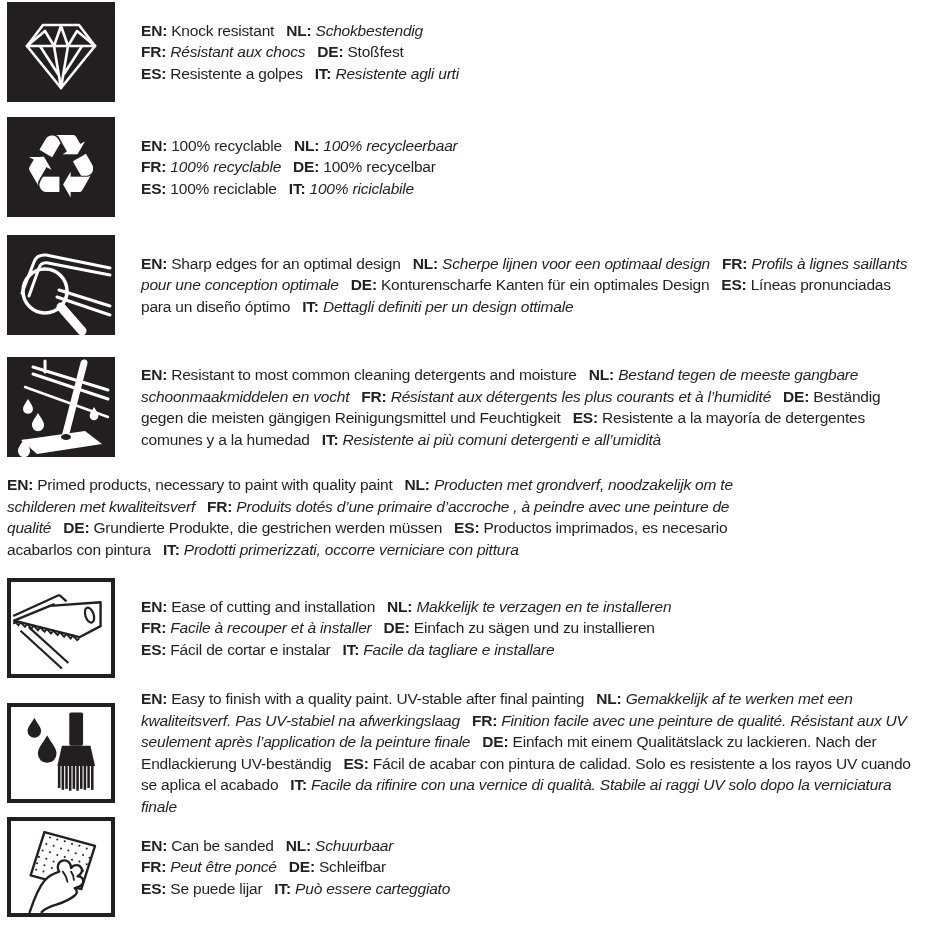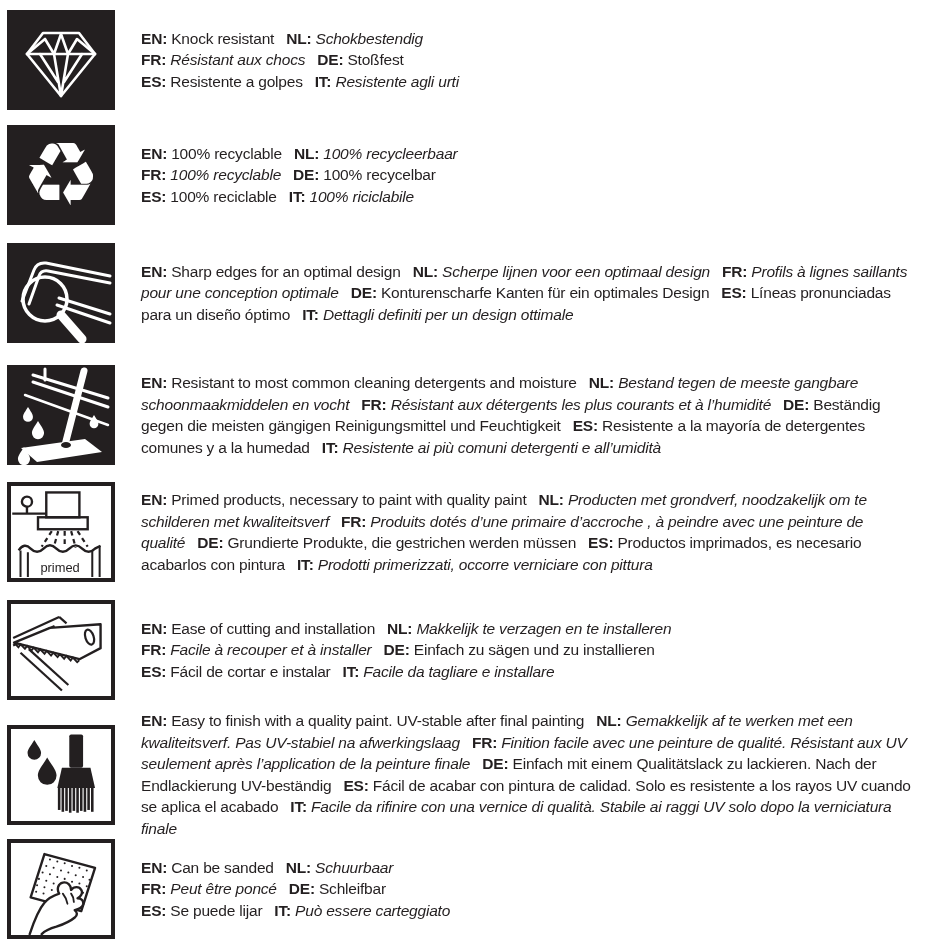--- a/index.html
+++ b/index.html
@@ -1,20 +1,20 @@
 <!DOCTYPE html>
 <html><head>
 <meta charset="utf-8">
 <style>
   html,body{margin:0;padding:0;}
   body{
     width:940px;height:940px;overflow:hidden;background:#ffffff;
     font-family:"Liberation Sans",sans-serif;color:#231f20;
   }
-  .sheet{box-sizing:border-box;padding:10px 0 0 7px;}
+  .sheet{box-sizing:border-box;padding:2px 0 0 7px;}
   .row{display:flex;align-items:center;}
   .r1{margin-bottom:15px}.r2{margin-bottom:18px}.r3{margin-bottom:22px}
   .r4{margin-bottom:17px}.r5{margin-bottom:18px}.r6{margin-bottom:10px}
   .r7{margin-bottom:0}.r8{margin-bottom:0}
   .icon{
     width:108px;height:100px;flex:none;margin-right:26px;
     box-sizing:border-box;position:relative;
   }
   .icon.dark{background:#231f20;}
   .icon.light{background:#ffffff;border:4px solid #231f20;}
@@ -91,41 +91,20 @@
           <path d="M0 0 C3 5 5.5 8 5.5 11 A5.5 5.5 0 1 1 -5.5 11 C-5.5 8 -3 5 0 0 Z" transform="translate(31,56) scale(1.1)"></path>
           <path d="M0 0 C3 5 5.5 8 5.5 11 A5.5 5.5 0 1 1 -5.5 11 C-5.5 8 -3 5 0 0 Z" transform="translate(87,50) scale(0.8)"></path>
           <path d="M0 0 C3 5 5.5 8 5.5 11 A5.5 5.5 0 1 1 -5.5 11 C-5.5 8 -3 5 0 0 Z" transform="translate(17,82) scale(1.1)"></path>
         </g>
       </svg>
     </div>
     <p class="text"><span class="seg"><b class="lang">EN:</b><span class="t"> Resistant to most common cleaning detergents and moisture</span></span><span class="seg it"><b class="lang">NL:</b><span class="t"> Bestand tegen de meeste gangbare schoonmaakmiddelen en vocht</span></span><span class="seg it"><b class="lang">FR:</b><span class="t"> Résistant aux détergents les plus courants et à l’humidité</span></span><span class="seg"><b class="lang">DE:</b><span class="t"> Beständig gegen die meisten gängigen Reinigungsmittel und Feuchtigkeit</span></span><span class="seg"><b class="lang">ES:</b><span class="t"> Resistente a la mayoría de detergentes comunes y a la humedad</span></span><span class="seg it"><b class="lang">IT:</b><span class="t"> Resistente ai più comuni detergenti e all’umidità</span></span></p>
   </section>
 
   <section class="row r5">
-    <div class="icon light">
-      <svg viewBox="0 0 108 100">
-        <g fill="none" stroke="#231f20" stroke-width="2.6">
-          <circle cx="17" cy="17" r="5.5"></circle>
-          <line x1="17" y1="22.5" x2="17" y2="30"></line>
-          <line x1="1" y1="30" x2="38" y2="30"></line>
-          <rect x="38" y="7" width="36" height="27"></rect>
-          <rect x="29" y="34" width="54" height="13"></rect>
-          <g stroke-dasharray="5 4" stroke-width="2.4">
-            <line x1="44" y1="49" x2="33" y2="66"></line>
-            <line x1="51" y1="49" x2="46" y2="67"></line>
-            <line x1="58" y1="49" x2="58" y2="67"></line>
-            <line x1="65" y1="49" x2="70" y2="67"></line>
-            <line x1="72" y1="49" x2="83" y2="66"></line>
-          </g>
-          <path d="M8 70 Q14 61 21 68 Q28 75 35 68 Q42 61 49 68 Q56 75 63 68 Q70 61 77 68 Q84 75 91 68 L97 65"></path>
-          <path d="M10 70 L10 99 M96 66 L96 99 M18 72 L18 99 M88 70 L88 99" stroke-width="2.2"></path>
-        </g>
-        <text class="primed-label" x="53" y="93" font-size="14" text-anchor="middle" fill="#231f20">primed</text>
-      </svg>
-    </div>
     <p class="text"><span class="seg"><b class="lang">EN:</b><span class="t"> Primed products, necessary to paint with quality paint</span></span><span class="seg it"><b class="lang">NL:</b><span class="t"> Producten met grondverf, noodzakelijk om te schilderen met kwaliteitsverf</span></span><span class="seg it"><b class="lang">FR:</b><span class="t"> Produits dotés d’une primaire d’accroche , à peindre avec une peinture de qualité</span></span><span class="seg"><b class="lang">DE:</b><span class="t"> Grundierte Produkte, die gestrichen werden müssen</span></span><span class="seg"><b class="lang">ES:</b><span class="t"> Productos imprimados, es necesario acabarlos con pintura</span></span><span class="seg it"><b class="lang">IT:</b><span class="t"> Prodotti primerizzati, occorre verniciare con pittura</span></span></p>
   </section>
 
   <section class="row r6">
     <div class="icon light">
       <svg viewBox="0 0 108 100">
         <g fill="none" stroke="#231f20" stroke-width="2.4" stroke-linejoin="round">
           <path d="M2 37 L52 14"></path>
           <path d="M2 45 L47 24"></path>
           <path d="M10 53 L55 94"></path>

